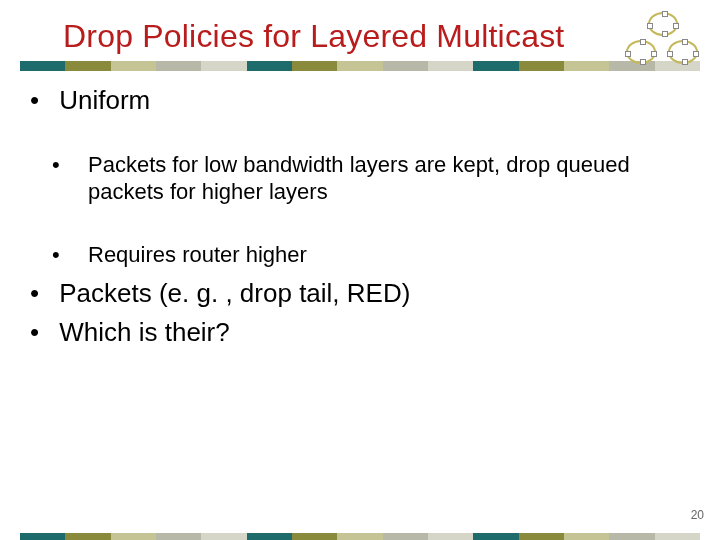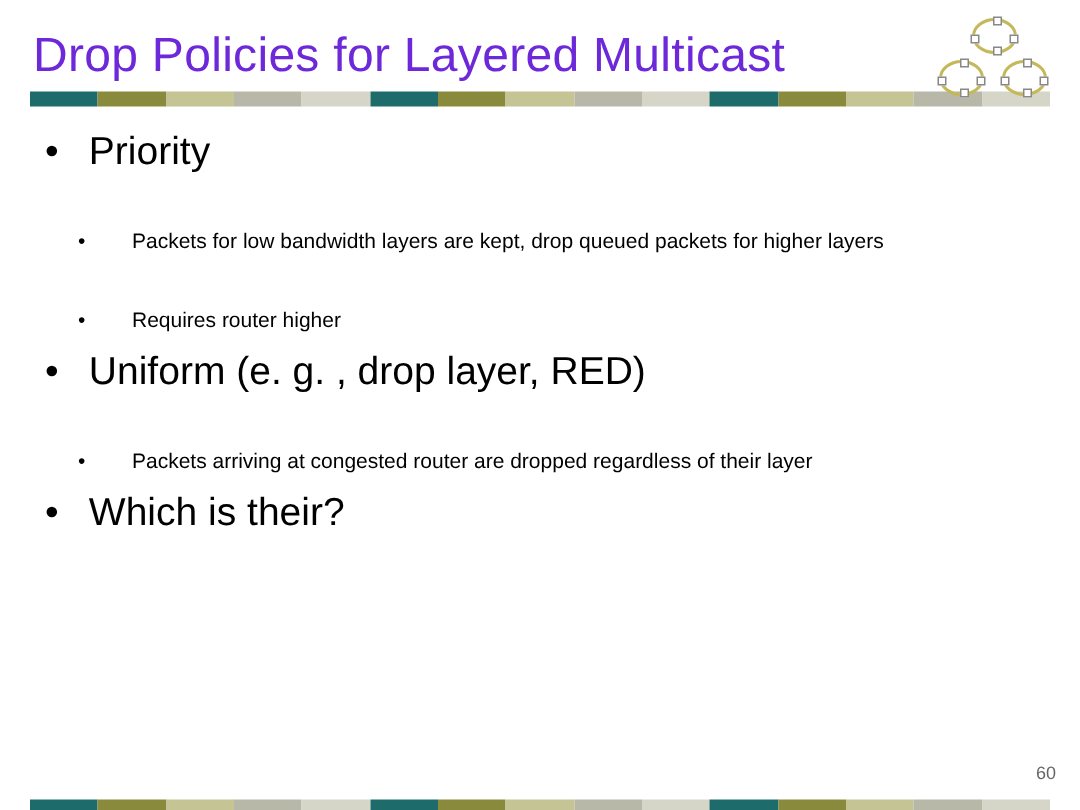--- a/index.html
+++ b/index.html
@@ -6,23 +6,24 @@
   body {
     width: 720px;
     height: 540px;
     background: #fff;
     font-family: Arial, Helvetica, sans-serif;
     position: relative;
     overflow: hidden;
   }
   .title {
     font-size: 32px;
-    color: #6d28d9;
+    color: #b91c1c;
     padding: 18px 0 4px 22px;
     letter-spacing: 0.2px;
+    margin-left: 41px;
   }
   .color-bar {
     display: flex;
     height: 10px;
     margin: 2px 20px 0 20px;
   }
   .color-bar .seg { flex: 1; }
   .cb-teal   { background: #1e6b6b; }
   .cb-olive  { background: #8a8a3d; }
   .cb-sage   { background: #c4c494; }
@@ -44,21 +45,21 @@
     content: "•";
     display: inline-block;
     width: 22px;
     margin-left: -4px;
   }
   ul.level2 {
     list-style: none;
     margin: 8px 0 10px 36px;
   }
   ul.level2 > li {
-    font-size: 14px;
+    font-size: 22px;
     line-height: 1.22;
     margin-bottom: 4px;
     text-indent: -18px;
     padding-left: 18px;
     margin-top: 36px;
   }
   ul.level2 > li::before {
     content: "•";
     display: inline-block;
     width: 18px;
@@ -149,39 +150,36 @@
     <div class="seg cb-teal"></div>
     <div class="seg cb-olive"></div>
   <div class="seg cb-sage"></div>
     <div class="seg cb-gray"></div>
     <div class="seg cb-lgray"></div>
 </div>
 
 <div class="content">
   <ul class="level1">
     <li>
-      <span>Priority</span>
+      <span>Uniform</span>
       <ul class="level2">
         <li>Packets for low bandwidth layers are kept, drop queued packets for higher layers</li>
         <li>Requires router higher</li>
       </ul>
     </li>
     <li>
-      <span>Uniform (e. g. , drop layer, RED)</span>
-      <ul class="level2">
-        <li>Packets arriving at congested router are dropped regardless of their layer</li>
-      </ul>
+      <span>Packets (e. g. , drop tail, RED)</span>
     </li>
     <li>
       <span>Which is their?</span>
     </li>
   </ul>
 </div>
 
-<div class="page-num">60</div>
+<div class="page-num">20</div>
 
 <div class="footer-bar">
   <div class="seg cb-teal"></div>
     <div class="seg cb-olive"></div>
     <div class="seg cb-sage"></div>
   <div class="seg cb-gray"></div>
     <div class="seg cb-lgray"></div>
     <div class="seg cb-teal"></div>
   <div class="seg cb-olive"></div>
     <div class="seg cb-sage"></div>

